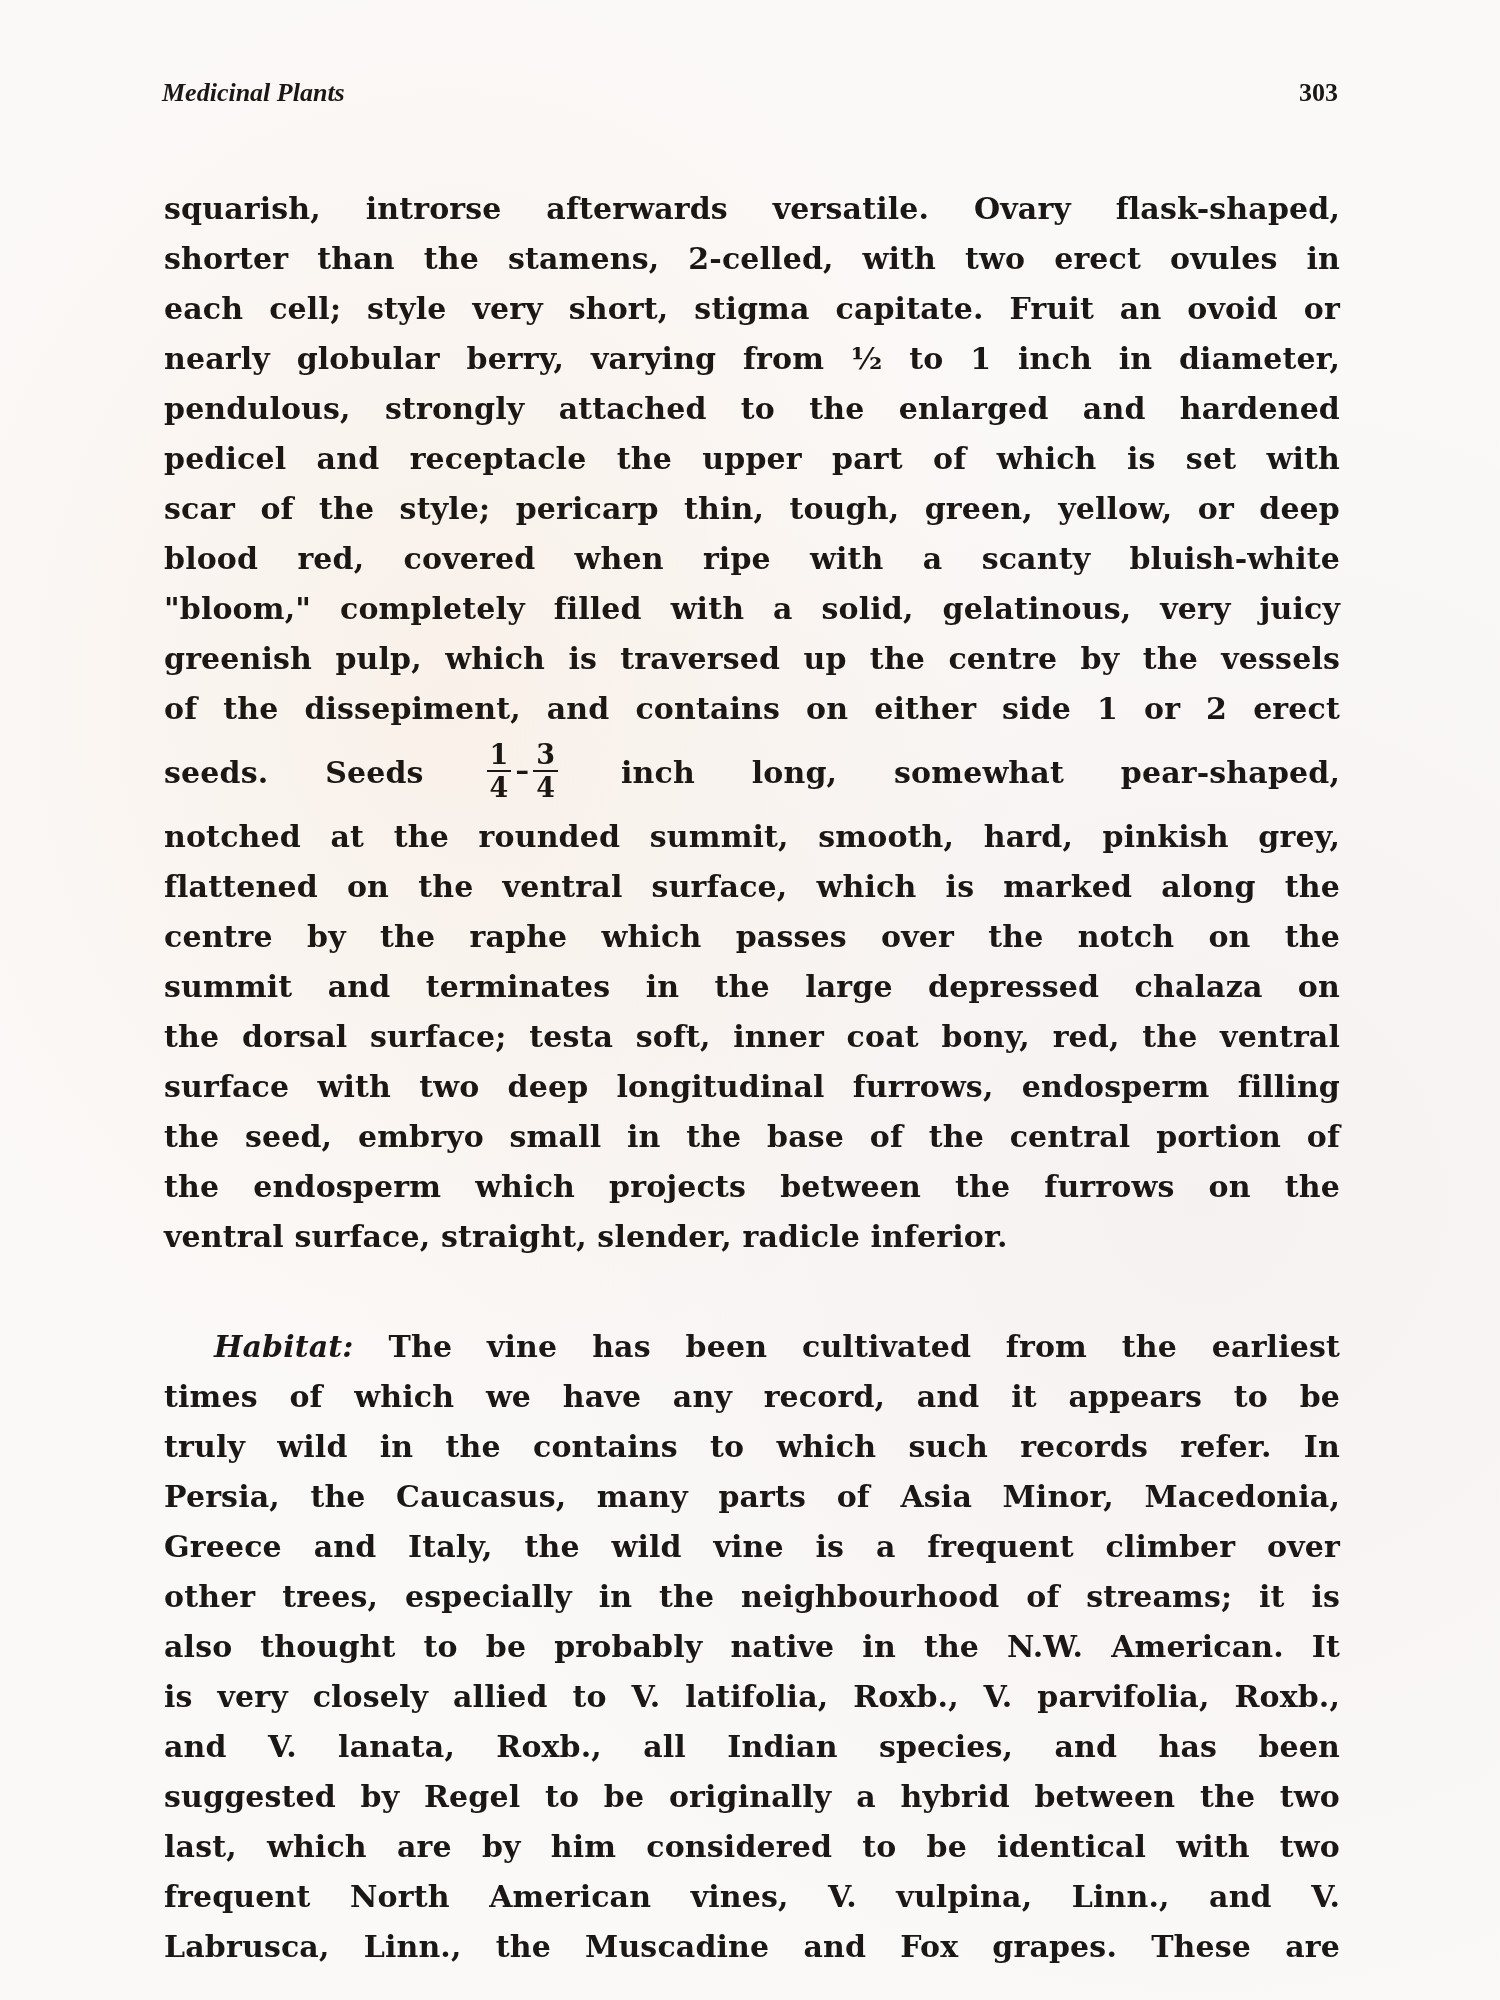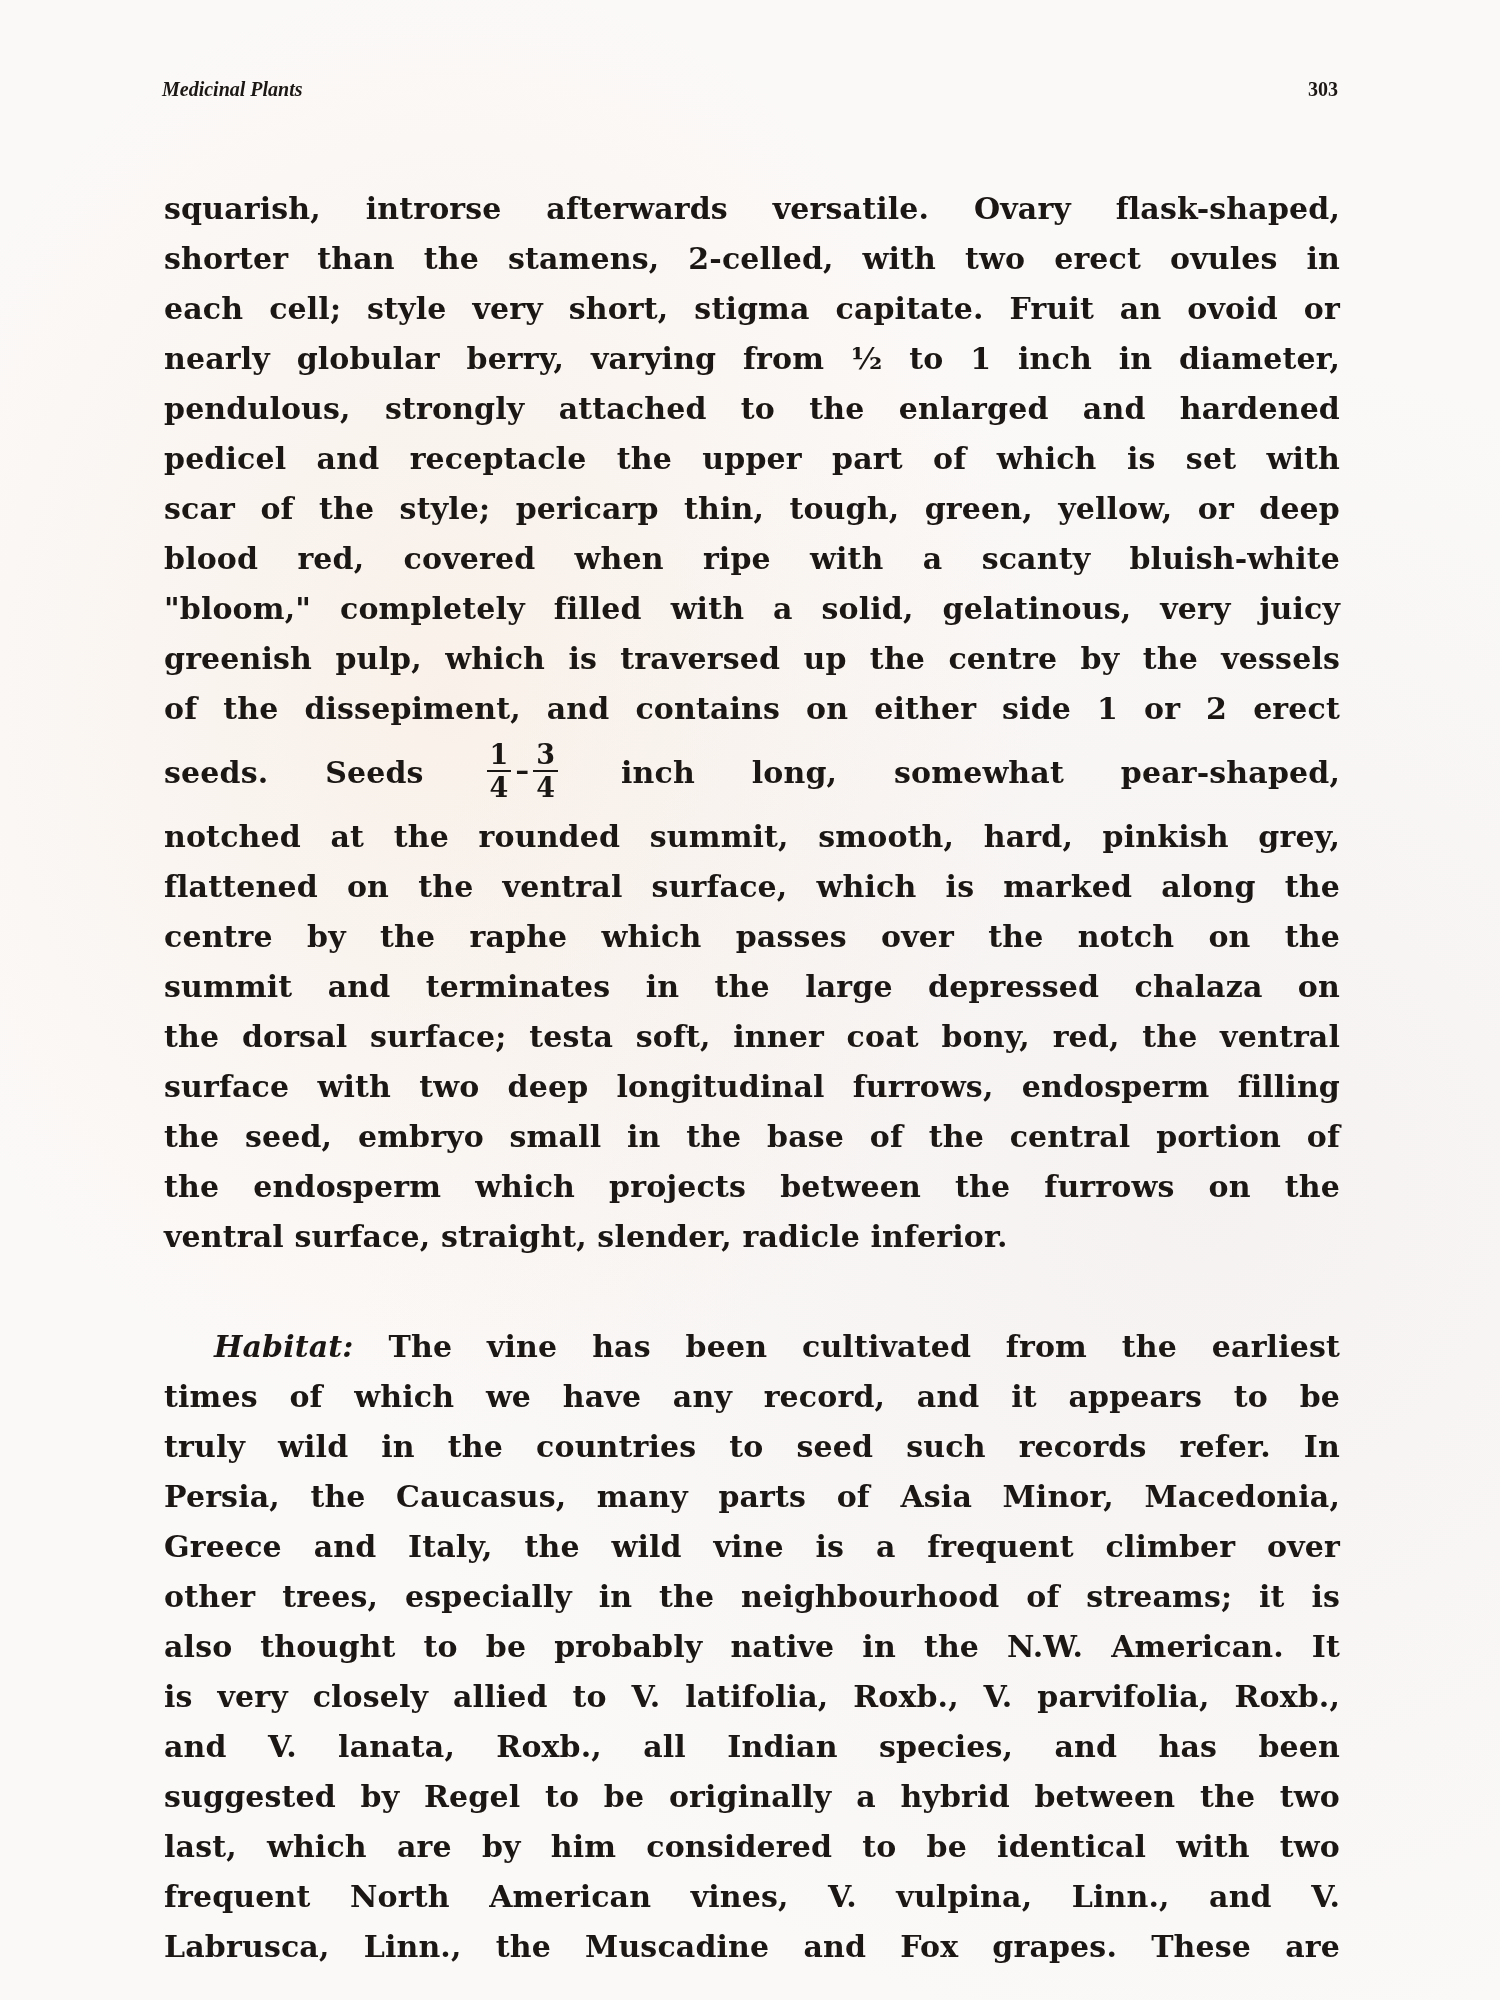--- a/index.html
+++ b/index.html
@@ -14,21 +14,21 @@
       position: absolute; inset: 0;
       pointer-events: none;
       background:
         radial-gradient(ellipse at 30% 35%, rgba(245,225,205,0.35), transparent 40%),
         radial-gradient(ellipse at 80% 60%, rgba(235,230,230,0.4), transparent 50%);
     }
     .running-head {
       position: absolute; left: 162px; right: 162px; top: 78px;
       display: flex; justify-content: space-between; align-items: flex-end;
       font-family: "Liberation Serif", serif;
-      font-size: 20px;
+      font-size: 26px;
     }
     .running-head .title { font-style: italic; font-weight: bold; }
     .running-head .pageno { font-weight: bold; margin-left: 17px; }
     .text {
       position: absolute; left: 164px; width: 1176px;
       font-size: 30px;
       font-weight: bold;
       letter-spacing: 0.15px;
       margin-top: 32px;
     }
@@ -101,21 +101,21 @@
   <span class="line">the endosperm which projects between the furrows on the</span>
   <span class="line last">ventral surface, straight, slender, radicle inferior.</span>
 </div>
 
 <div class="text" id="body2">
   <span class="line indent">
     <span class="habitat-label">Habitat:</span>
     <span>The vine has been cultivated from the earliest</span>
   </span>
   <span class="line">times of which we have any record, and it appears to be</span>
-  <span class="line">truly wild in the countries to seed such records refer. In</span>
+  <span class="line">truly wild in the contains to which such records refer. In</span>
   <span class="line">Persia, the Caucasus, many parts of Asia Minor, Macedonia,</span>
   <span class="line">Greece and Italy, the wild vine is a frequent climber over</span>
   <span class="line">other trees, especially in the neighbourhood of streams; it is</span>
   <span class="line">also thought to be probably native in the N.W. American. It</span>
   <span class="line">is very closely allied to V. latifolia, Roxb., V. parvifolia, Roxb.,</span>
   <span class="line">and V. lanata, Roxb., all Indian species, and has been</span>
   <span class="line">suggested by Regel to be originally a hybrid between the two</span>
   <span class="line">last, which are by him considered to be identical with two</span>
   <span class="line">frequent North American vines, V. vulpina, Linn., and V.</span>
   <span class="line">Labrusca, Linn., the Muscadine and Fox grapes. These are</span>

